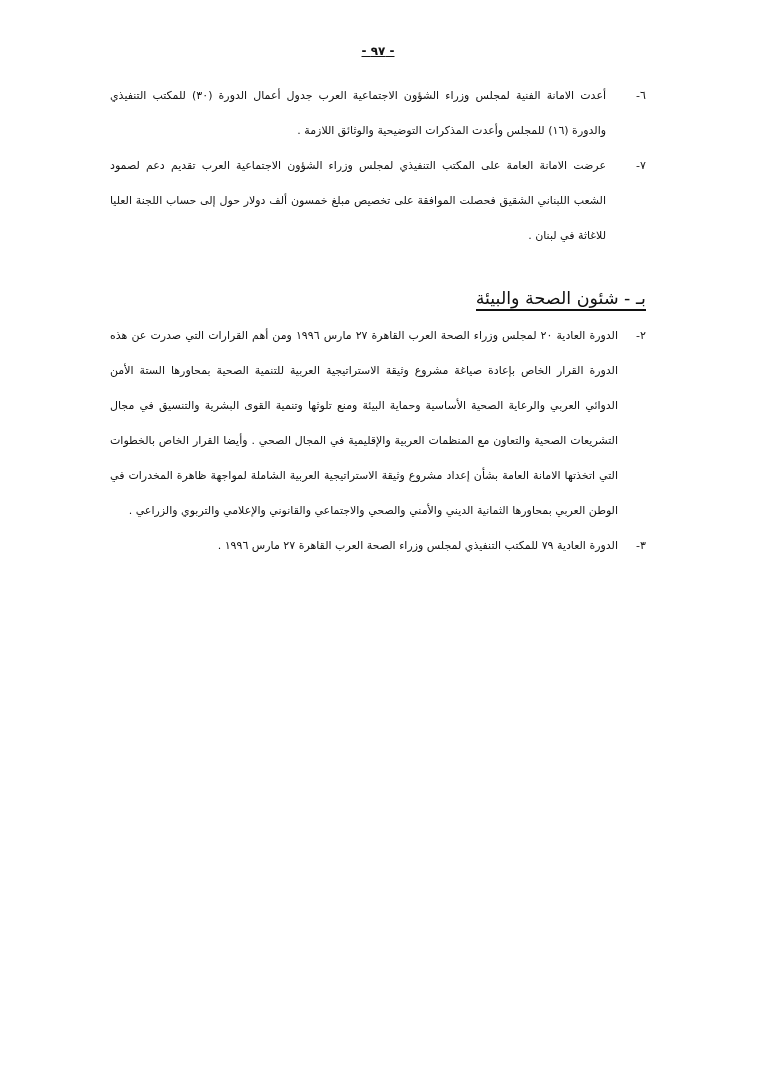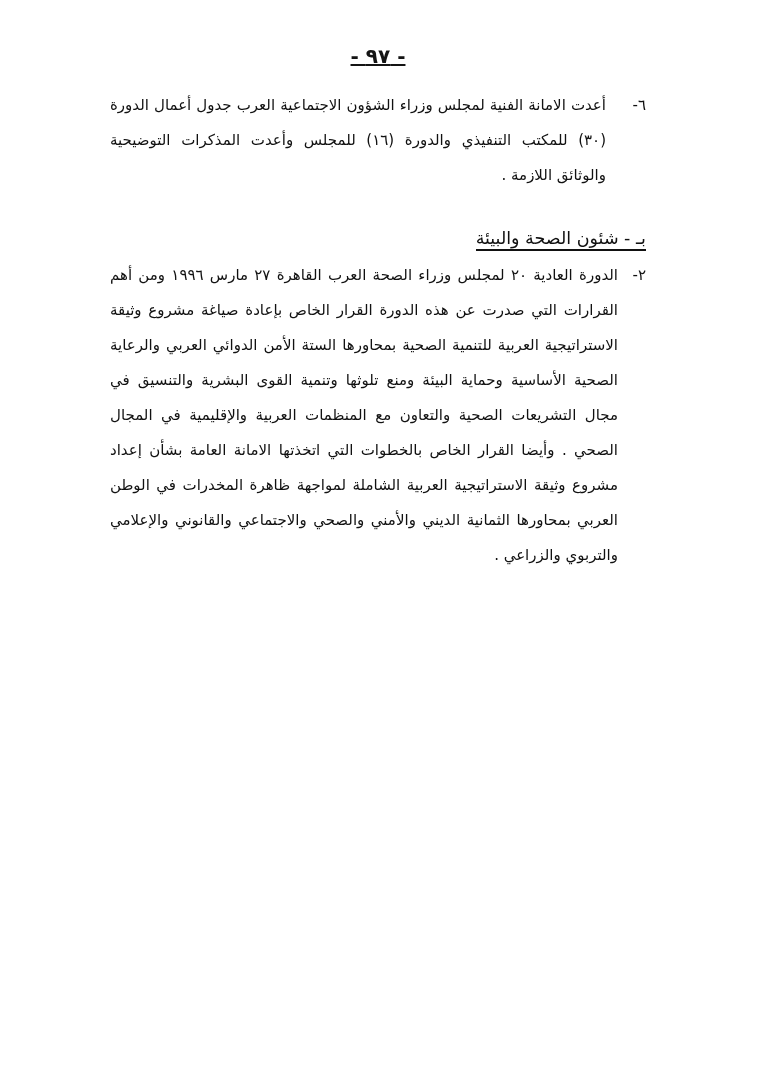--- a/index.html
+++ b/index.html
@@ -14,30 +14,30 @@
     background: #ffffff;
     color: #111111;
     direction: rtl;
     font-family: "DejaVu Sans", sans-serif;
     overflow: hidden;
     box-sizing: border-box;
     padding: 44px 112px 0 110px;
   }
   .page-number {
     text-align: center;
-    font-size: 20px;
+    font-size: 12px;
     font-weight: bold;
     letter-spacing: 3px;
     margin-bottom: 20px;
     color: #141414;
     text-decoration: underline;
   }
   .para {
     text-align: justify;
-    font-size: 15px;
+    font-size: 11px;
     line-height: 35px;
     margin: 0;
   }
   .top-item {
     padding-right: 40px;
     text-indent: -40px;
   }
   .top-item .marker {
     display: inline-block;
     width: 40px;
@@ -76,27 +76,33 @@
 <body>
 
 <div class="page">
 
   <div class="page-number">- ٩٧ -</div>
 
   <p class="para top-item">
     <span class="marker">٦-</span><span>أعدت الامانة الفنية لمجلس وزراء الشؤون الاجتماعية العرب جدول أعمال الدورة (٣٠) للمكتب التنفيذي والدورة (١٦) للمجلس وأعدت المذكرات التوضيحية والوثائق اللازمة .</span>
   </p>
 
+  <p class="para top-item">
+    <span class="marker">٧-</span><span>عرضت الامانة العامة على المكتب التنفيذي لمجلس وزراء الشؤون الاجتماعية العرب تقديم دعم لصمود الشعب اللبناني الشقيق فحصلت الموافقة على تخصيص مبلغ خمسون ألف دولار حول إلى حساب اللجنة العليا للاغاثة في لبنان .</span>
+  </p>
 
   <div class="section-heading">
     <span class="heading-text">بـ - شئون الصحة والبيئة</span>
   </div>
 
 
 
   <p class="para sec-item">
     <span class="marker">٢-</span><span>الدورة العادية ٢٠ لمجلس وزراء الصحة العرب القاهرة ٢٧ مارس ١٩٩٦ ومن أهم القرارات التي صدرت عن هذه الدورة القرار الخاص بإعادة صياغة مشروع وثيقة الاستراتيجية العربية للتنمية الصحية بمحاورها الستة الأمن الدوائي العربي والرعاية الصحية الأساسية وحماية البيئة ومنع تلوثها وتنمية القوى البشرية والتنسيق في مجال التشريعات الصحية والتعاون مع المنظمات العربية والإقليمية في المجال الصحي . وأيضا القرار الخاص بالخطوات التي اتخذتها الامانة العامة بشأن إعداد مشروع وثيقة الاستراتيجية العربية الشاملة لمواجهة ظاهرة المخدرات في الوطن العربي بمحاورها الثمانية الديني والأمني والصحي والاجتماعي والقانوني والإعلامي والتربوي والزراعي .</span>
   </p>
 
+  <p class="para sec-item">
+    <span class="marker">٣-</span><span>الدورة العادية ٧٩ للمكتب التنفيذي لمجلس وزراء الصحة العرب القاهرة ٢٧ مارس ١٩٩٦ .</span>
+  </p>
 
 
 
 </div>
 
 </body></html>

